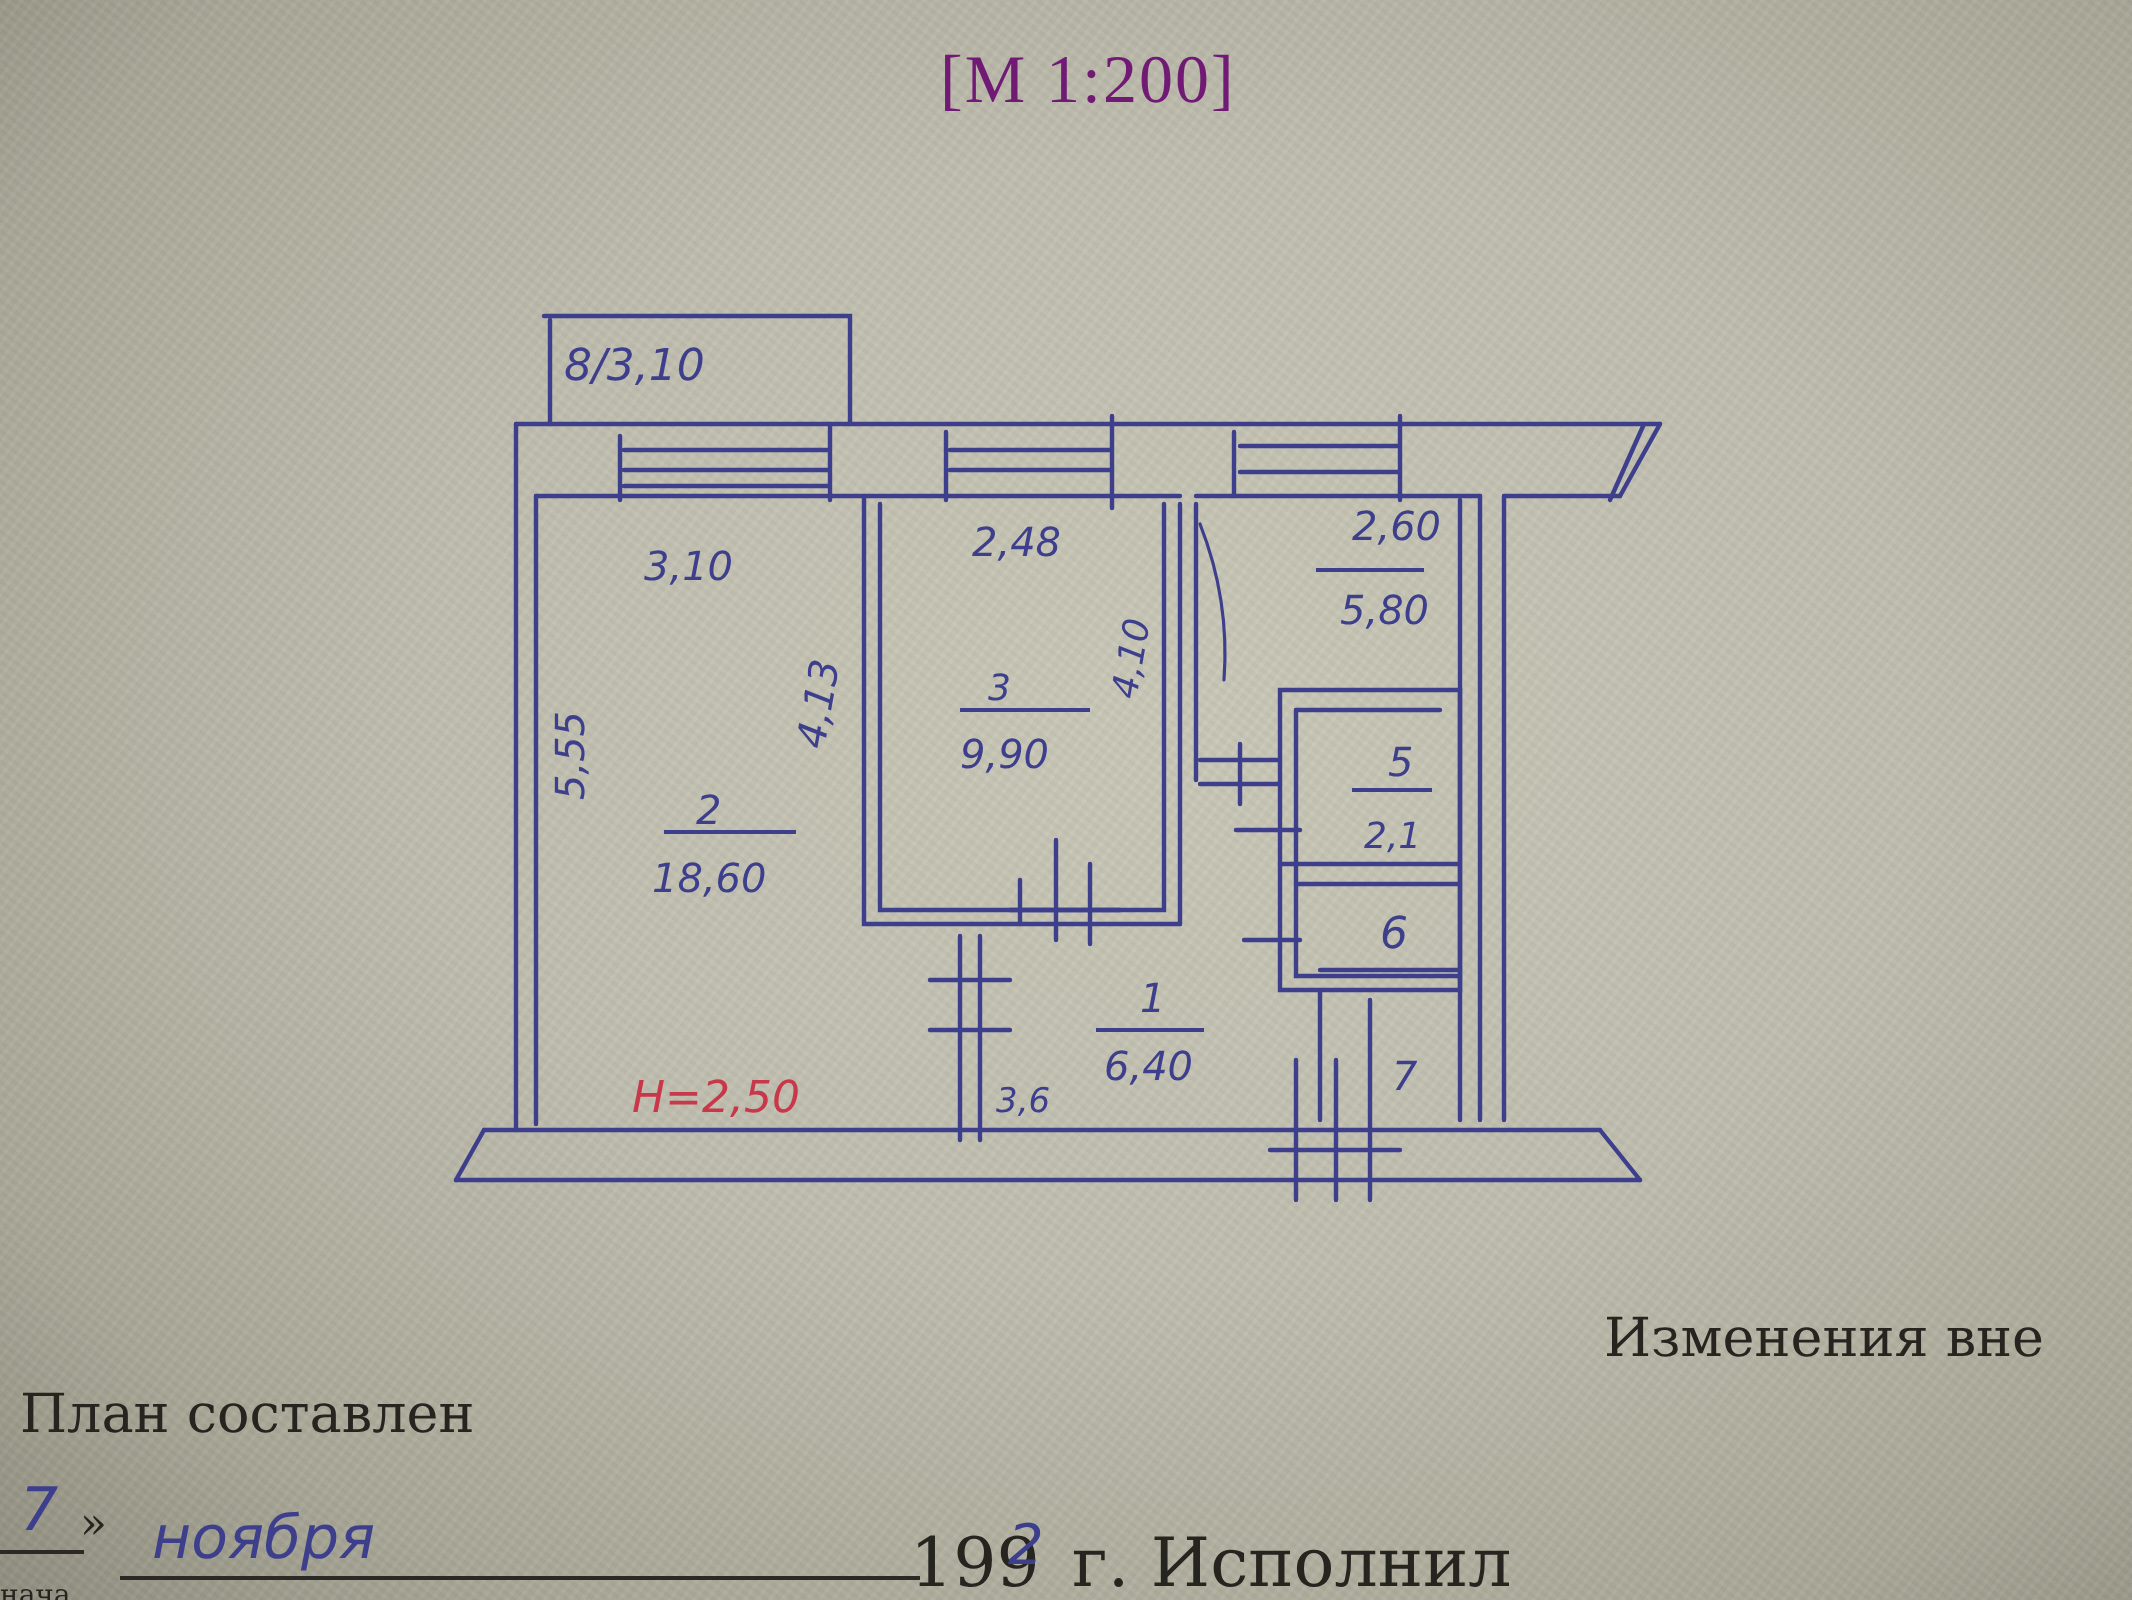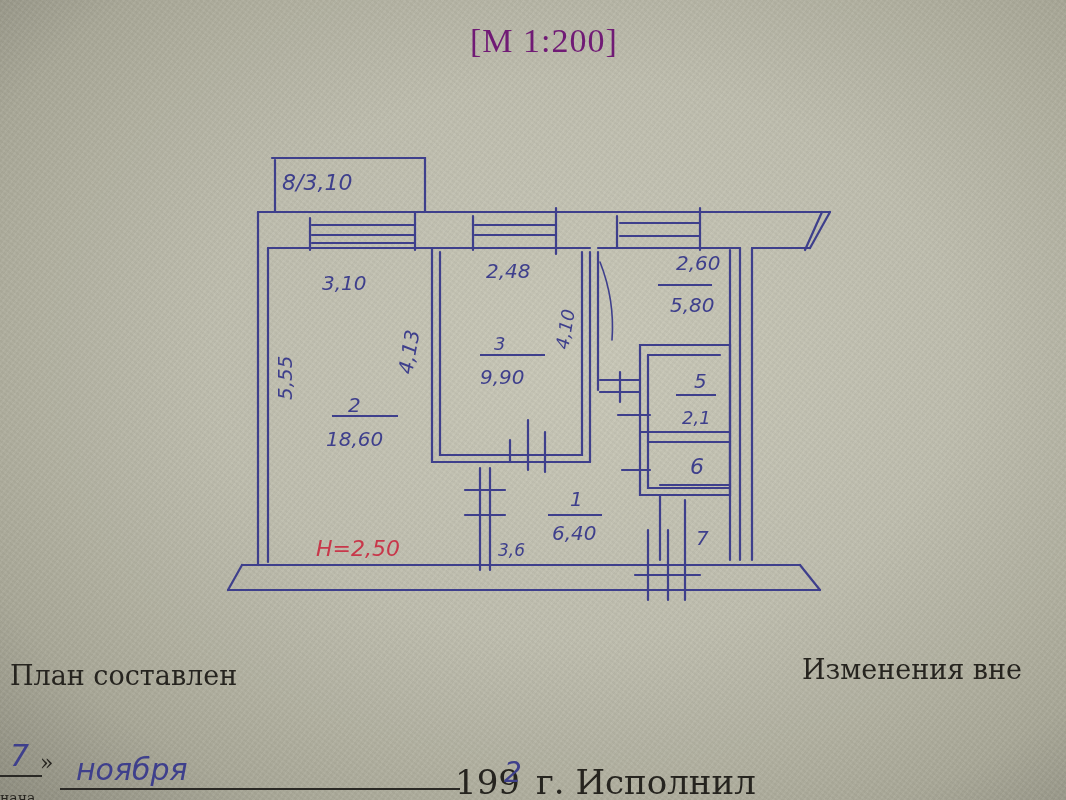--- a/index.html
+++ b/index.html
@@ -125,21 +125,21 @@
   <text class="hand" x="570" y="506" font-size="20">1</text>
   <line x1="548" y1="515" x2="602" y2="515" stroke="#3e3f8c" stroke-width="2"></line>
   <text class="hand" x="552" y="540" font-size="20">6,40</text>
   <text class="hand" x="498" y="556" font-size="17">3,6</text>
 
   <text class="hand" x="696" y="545" font-size="20">7</text>
 
   <text class="red" x="316" y="556" font-size="22">H=2,50</text>
 </svg>
 
-<div class="printed" style="left:10px; top:660px;">План составлен</div>
+<div class="printed" style="left:10px; top:692px;">План составлен</div>
 <div class="printed" style="left:802px; top:654px;">Изменения вне</div>
 
 <div class="handwritten" style="left:10px; top:738px;">7</div>
 <div class="uline" style="left:0; top:775px; width:42px;"></div>
 <div class="printed" style="left:40px; top:750px; font-size:22px;">»</div>
 <div class="handwritten" style="left:76px; top:752px;text-align:center;">ноября</div>
 <div class="uline" style="left:60px; top:788px; width:400px;"></div>
 
 <div class="printed printed-bold" style="left:455px; top:762px;">199</div>
 <div class="handwritten" style="left:504px; top:756px; font-size:28px;">2</div>

